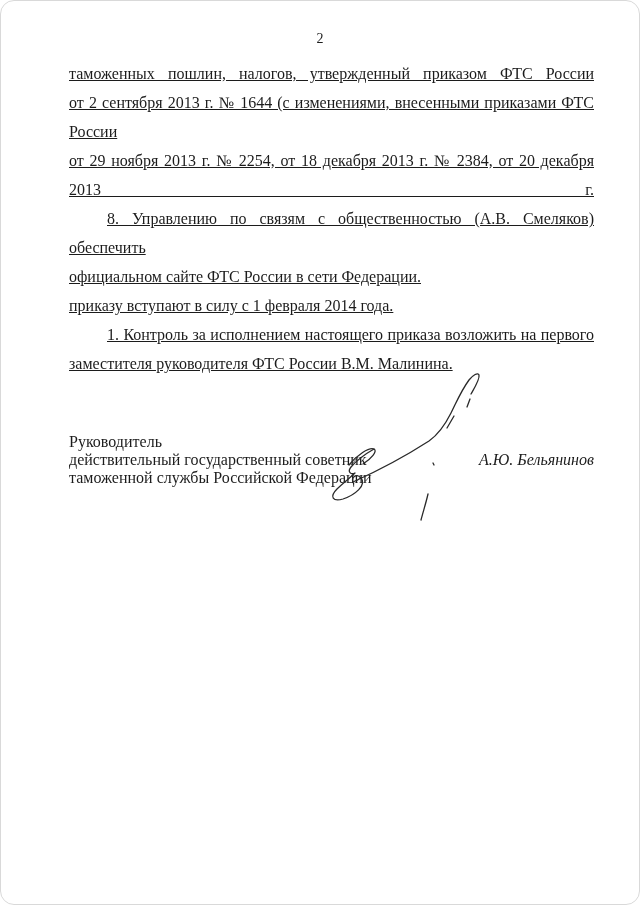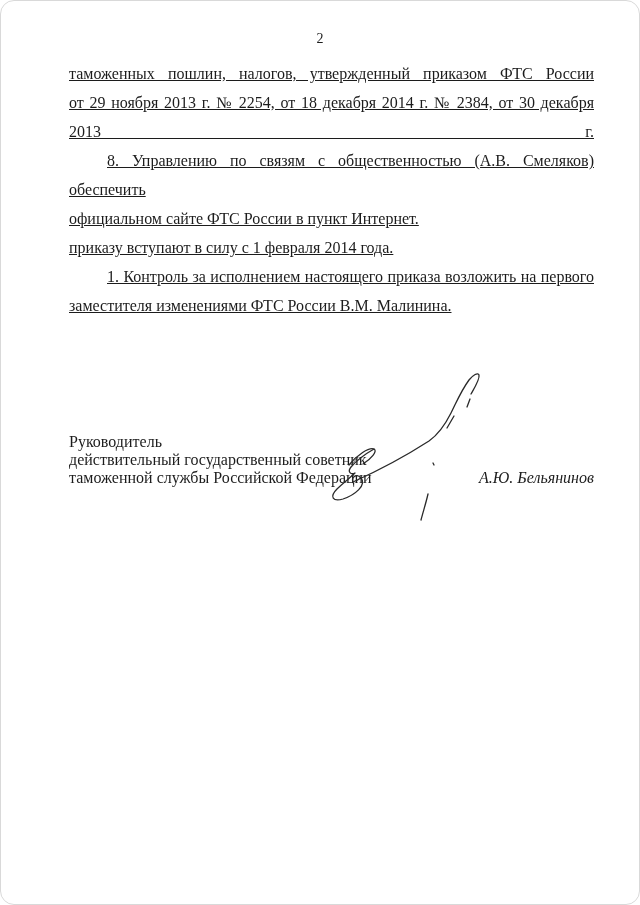--- a/index.html
+++ b/index.html
@@ -48,21 +48,21 @@
   .line.first {
     text-indent: 38px;
   }
   .signoff {
     position: absolute;
     left: 68px;
     top: 432px;
     width: 525px;
     display: flex;
     justify-content: space-between;
-    align-items: flex-end;
+    align-items: center;
     font-size: 16px;
     line-height: 18px;
   }
   .signoff .titles { white-space: nowrap; }
   .signoff .signer { white-space: nowrap; font-style: italic; }
   .signature-svg {
     position: absolute;
     left: 320px;
     top: 360px;
     width: 170px;
@@ -79,26 +79,27 @@
 </style>
 </head>
 <body>
 
 <div class="page">
 
   <div class="page-number">2</div>
 
   <div class="body-text">
       <div class="line">таможенных пошлин, налогов, утвержденный приказом ФТС России</div>
-      <div class="line">от 29 ноября 2013 г. № 2254, от 18 декабря 2014 г. № 2384, от 30 декабря 2013 г.</div>
+      <div class="line">от 2 сентября 2013 г. № 1644 (с изменениями, внесенными приказами ФТС России</div>
+      <div class="line">от 29 ноября 2013 г. № 2254, от 18 декабря 2013 г. № 2384, от 20 декабря 2013 г.</div>
       <div class="line first">8. Управлению по связям с общественностью (А.В. Смеляков) обеспечить</div>
-      <div class="line last">официальном сайте ФТС России в пункт Интернет.</div>
+      <div class="line last">официальном сайте ФТС России в сети Федерации.</div>
       <div class="line last">приказу вступают в силу с 1 февраля 2014 года.</div>
       <div class="line first">1. Контроль за исполнением  настоящего приказа возложить на первого</div>
-      <div class="line last">заместителя изменениями ФТС России В.М. Малинина.</div>
+      <div class="line last">заместителя руководителя ФТС России В.М. Малинина.</div>
     </div>
 
   <div class="signoff">
     <div class="titles">
         <div>Руководитель</div>
         <div>действительный государственный советник</div>
         <div>таможенной службы Российской Федерации</div>
       </div>
     <div class="signer">А.Ю. Бельянинов</div>
   </div>

